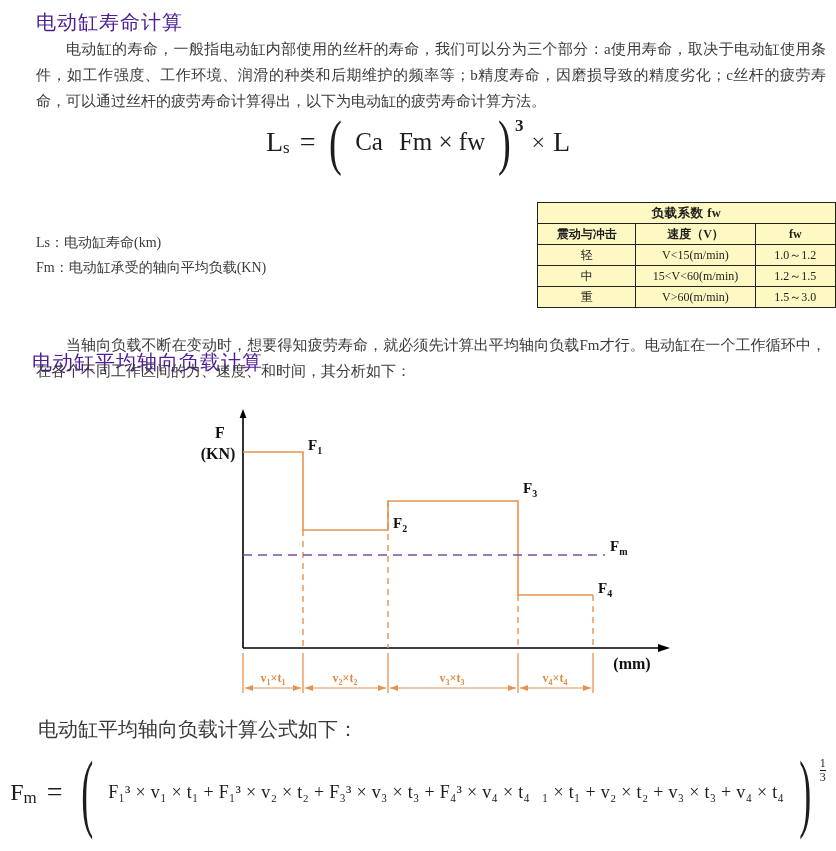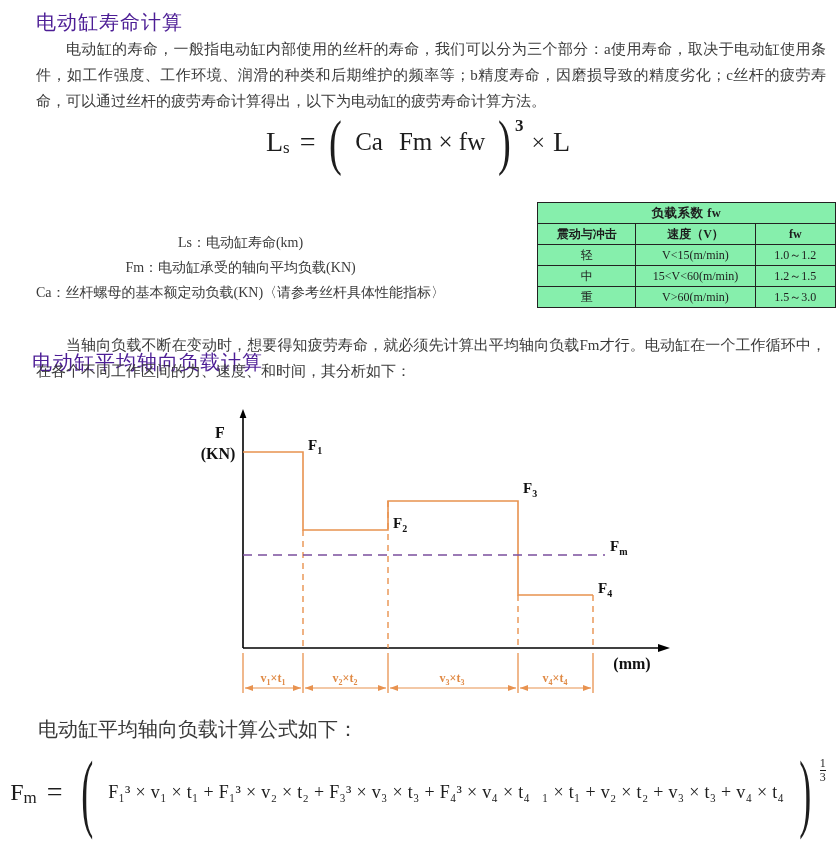--- a/index.html
+++ b/index.html
@@ -109,31 +109,31 @@
   
   .legend-list {
     position: absolute;
     left: 36px;
     top: 230px;
     font-size: 14px;
     line-height: 25px;
     color: #3a3a3a;
     white-space: nowrap;
   }
-  .legend-item { display: block; text-align: center; }
+  .legend-item { display: block; }
 
   
   .fw-table {
     position: absolute;
     left: 537px;
     top: 202px;
     border-collapse: collapse;
     font-size: 12px;
     color: #1d1d1d;
-    background: #86efac;
+    background: #fef9c3;
     font-family: "Liberation Serif", "DejaVu Serif", serif;
   }
   .fw-table th, .fw-table td {
     border: 1px solid #222;
     text-align: center;
     padding: 2px 6px;
     line-height: 16px;
     white-space: nowrap;
   }
   .fw-table .tbl-title {
@@ -240,21 +240,20 @@
       <span class="paren">)</span>
       <span class="frm-sup">3</span>
       <span class="frm-times">×</span>
       <span class="frm-var">L</span>
     </div>
   </div>
 
   <div class="legend-list">
     <span class="legend-item">Ls：电动缸寿命(km)</span>
     <span class="legend-item">Fm：电动缸承受的轴向平均负载(KN)</span>
-    <span class="legend-item">Ca：丝杆螺母的基本额定动负载(KN)〈请参考丝杆具体性能指标〉</span>
   </div>
 
   <table class="fw-table">
     <thead>
       <tr>
         <th class="tbl-title" colspan="3">负载系数 fw</th>
       </tr>
       <tr>
         <th class="col-a">震动与冲击</th>
         <th class="col-b">速度（V）</th>

